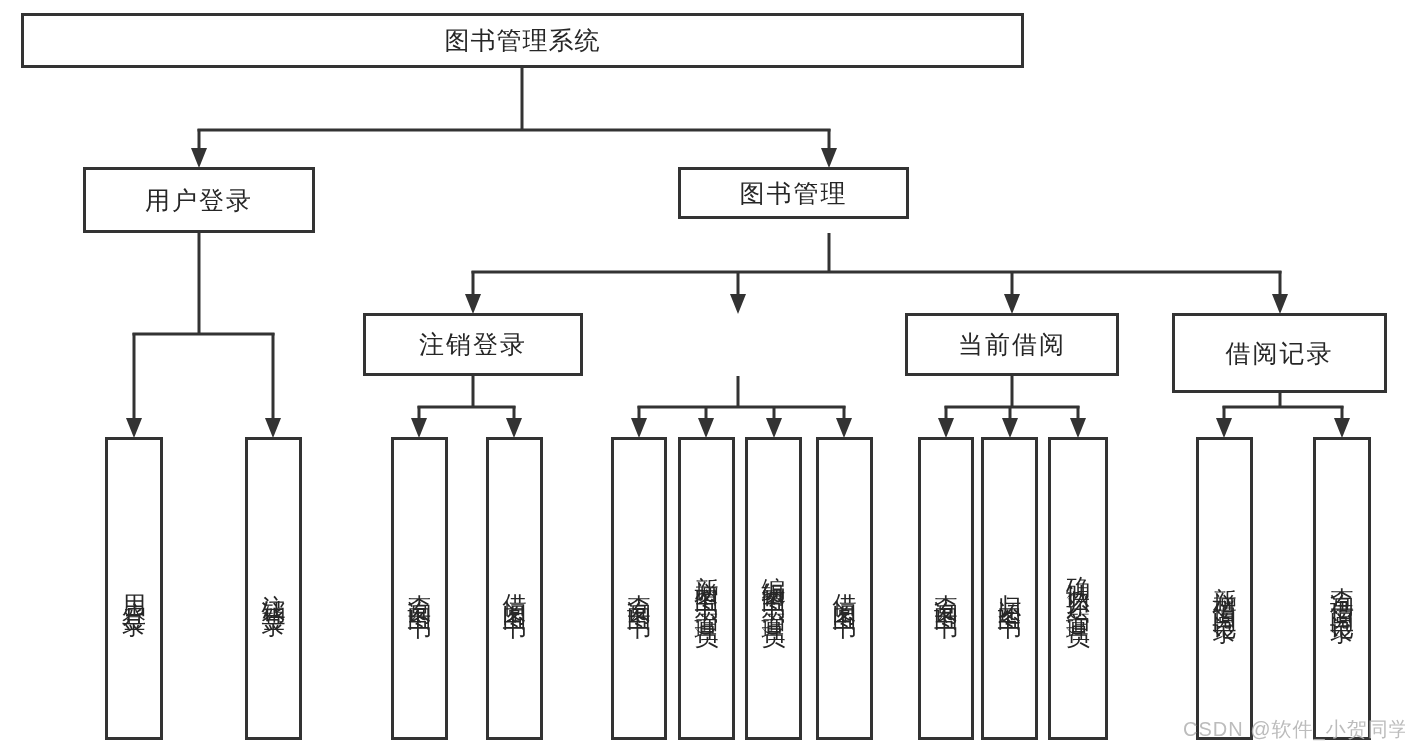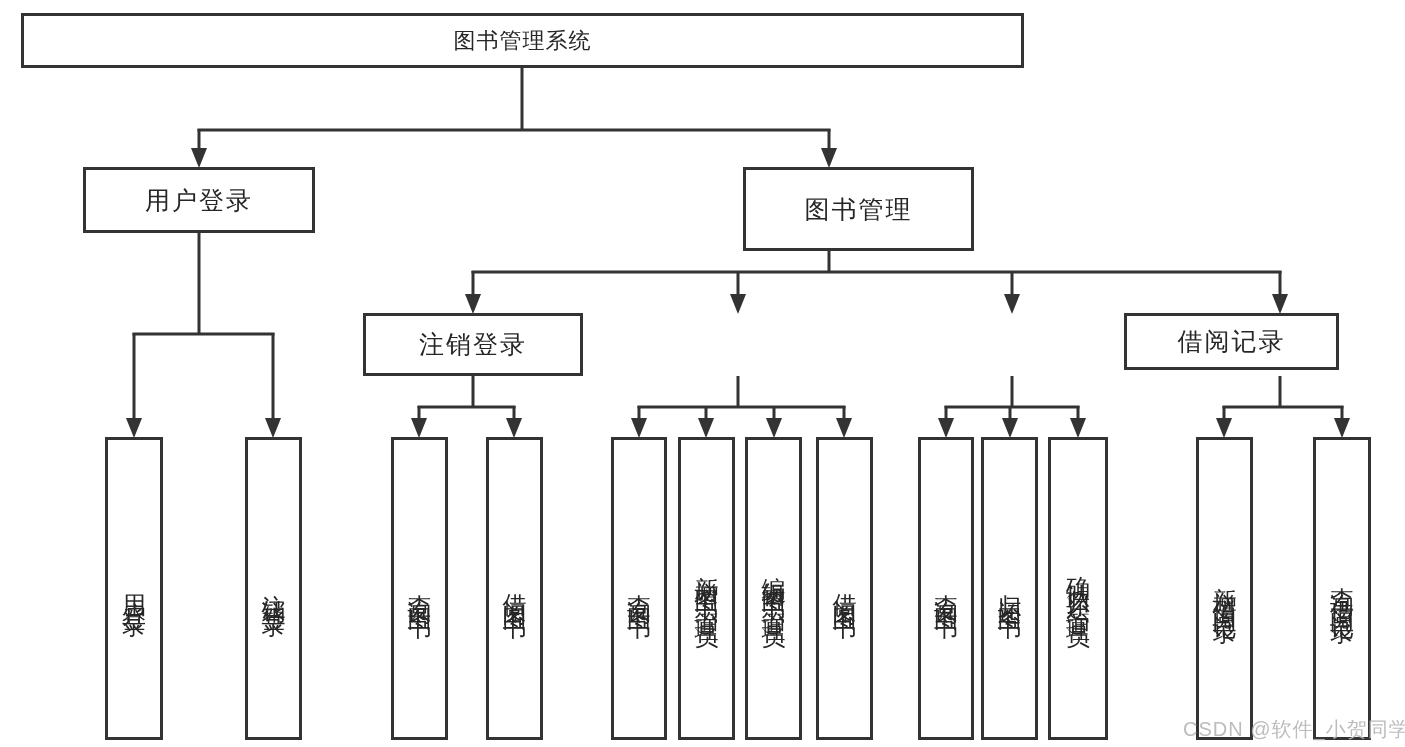--- a/index.html
+++ b/index.html
@@ -11,21 +11,21 @@
     box-sizing:border-box;
     border:3px solid #333333;
     background:#ffffff;
     color:#262626;
     display:flex;
     align-items:center;
     justify-content:center;
     text-align:center;
   }
   .h-box{font-size:25px;letter-spacing:2px;white-space:nowrap;}
-  .root-box{font-size:22px;letter-spacing:1px;}
+  .root-box{font-size:25px;letter-spacing:1px;}
   .v-box{
     writing-mode:vertical-rl;
     text-orientation:mixed;
     font-size:24px;
     letter-spacing:7px;
     line-height:1;
   }
   .watermark{
     position:absolute;
     left:1183px;
@@ -109,24 +109,25 @@
       <polygon points="1002,418 1018,418 1010,438"></polygon>
       <polygon points="1070,418 1086,418 1078,438"></polygon>
       <polygon points="1216,418 1232,418 1224,438"></polygon>
       <polygon points="1334,418 1350,418 1342,438"></polygon>
     </g>
   </svg>
 
   <div class="box root-box" style="left:21px;top:13px;width:1003px;height:55px">图书管理系统</div>
 
   <div class="box h-box" style="left:83px;top:167px;width:232px;height:66px">用户登录</div>
-  <div class="box h-box" style="left:743px;top:167px;width:231px;height:84px">图书管理</div>
+  <div class="box h-box" style="left:678px;top:167px;width:231px;height:52px">图书管理</div>
 
   <div class="box h-box" style="left:363px;top:313px;width:220px;height:63px">注销登录</div>
-  <div class="box h-box" style="left:1124px;top:313px;width:215px;height:57px">借阅记录</div>
+  <div class="box h-box" style="left:905px;top:313px;width:214px;height:63px">当前借阅</div>
+  <div class="box h-box" style="left:1172px;top:313px;width:215px;height:80px">借阅记录</div>
 
   <div class="box v-box" style="left:105px;top:437px;width:58px;height:303px">用户登录</div>
   <div class="box v-box" style="left:245px;top:437px;width:57px;height:303px">注销登录</div>
 
   <div class="box v-box" style="left:391px;top:437px;width:57px;height:303px">查询图书</div>
   <div class="box v-box" style="left:486px;top:437px;width:57px;height:303px">借阅图书</div>
 
   <div class="box v-box" style="left:611px;top:437px;width:56px;height:303px">查询图书</div>
   <div class="box v-box" style="left:678px;top:437px;width:57px;height:303px">新增图书（管理员）</div>
   <div class="box v-box" style="left:745px;top:437px;width:57px;height:303px">编辑图书（管理员）</div>

